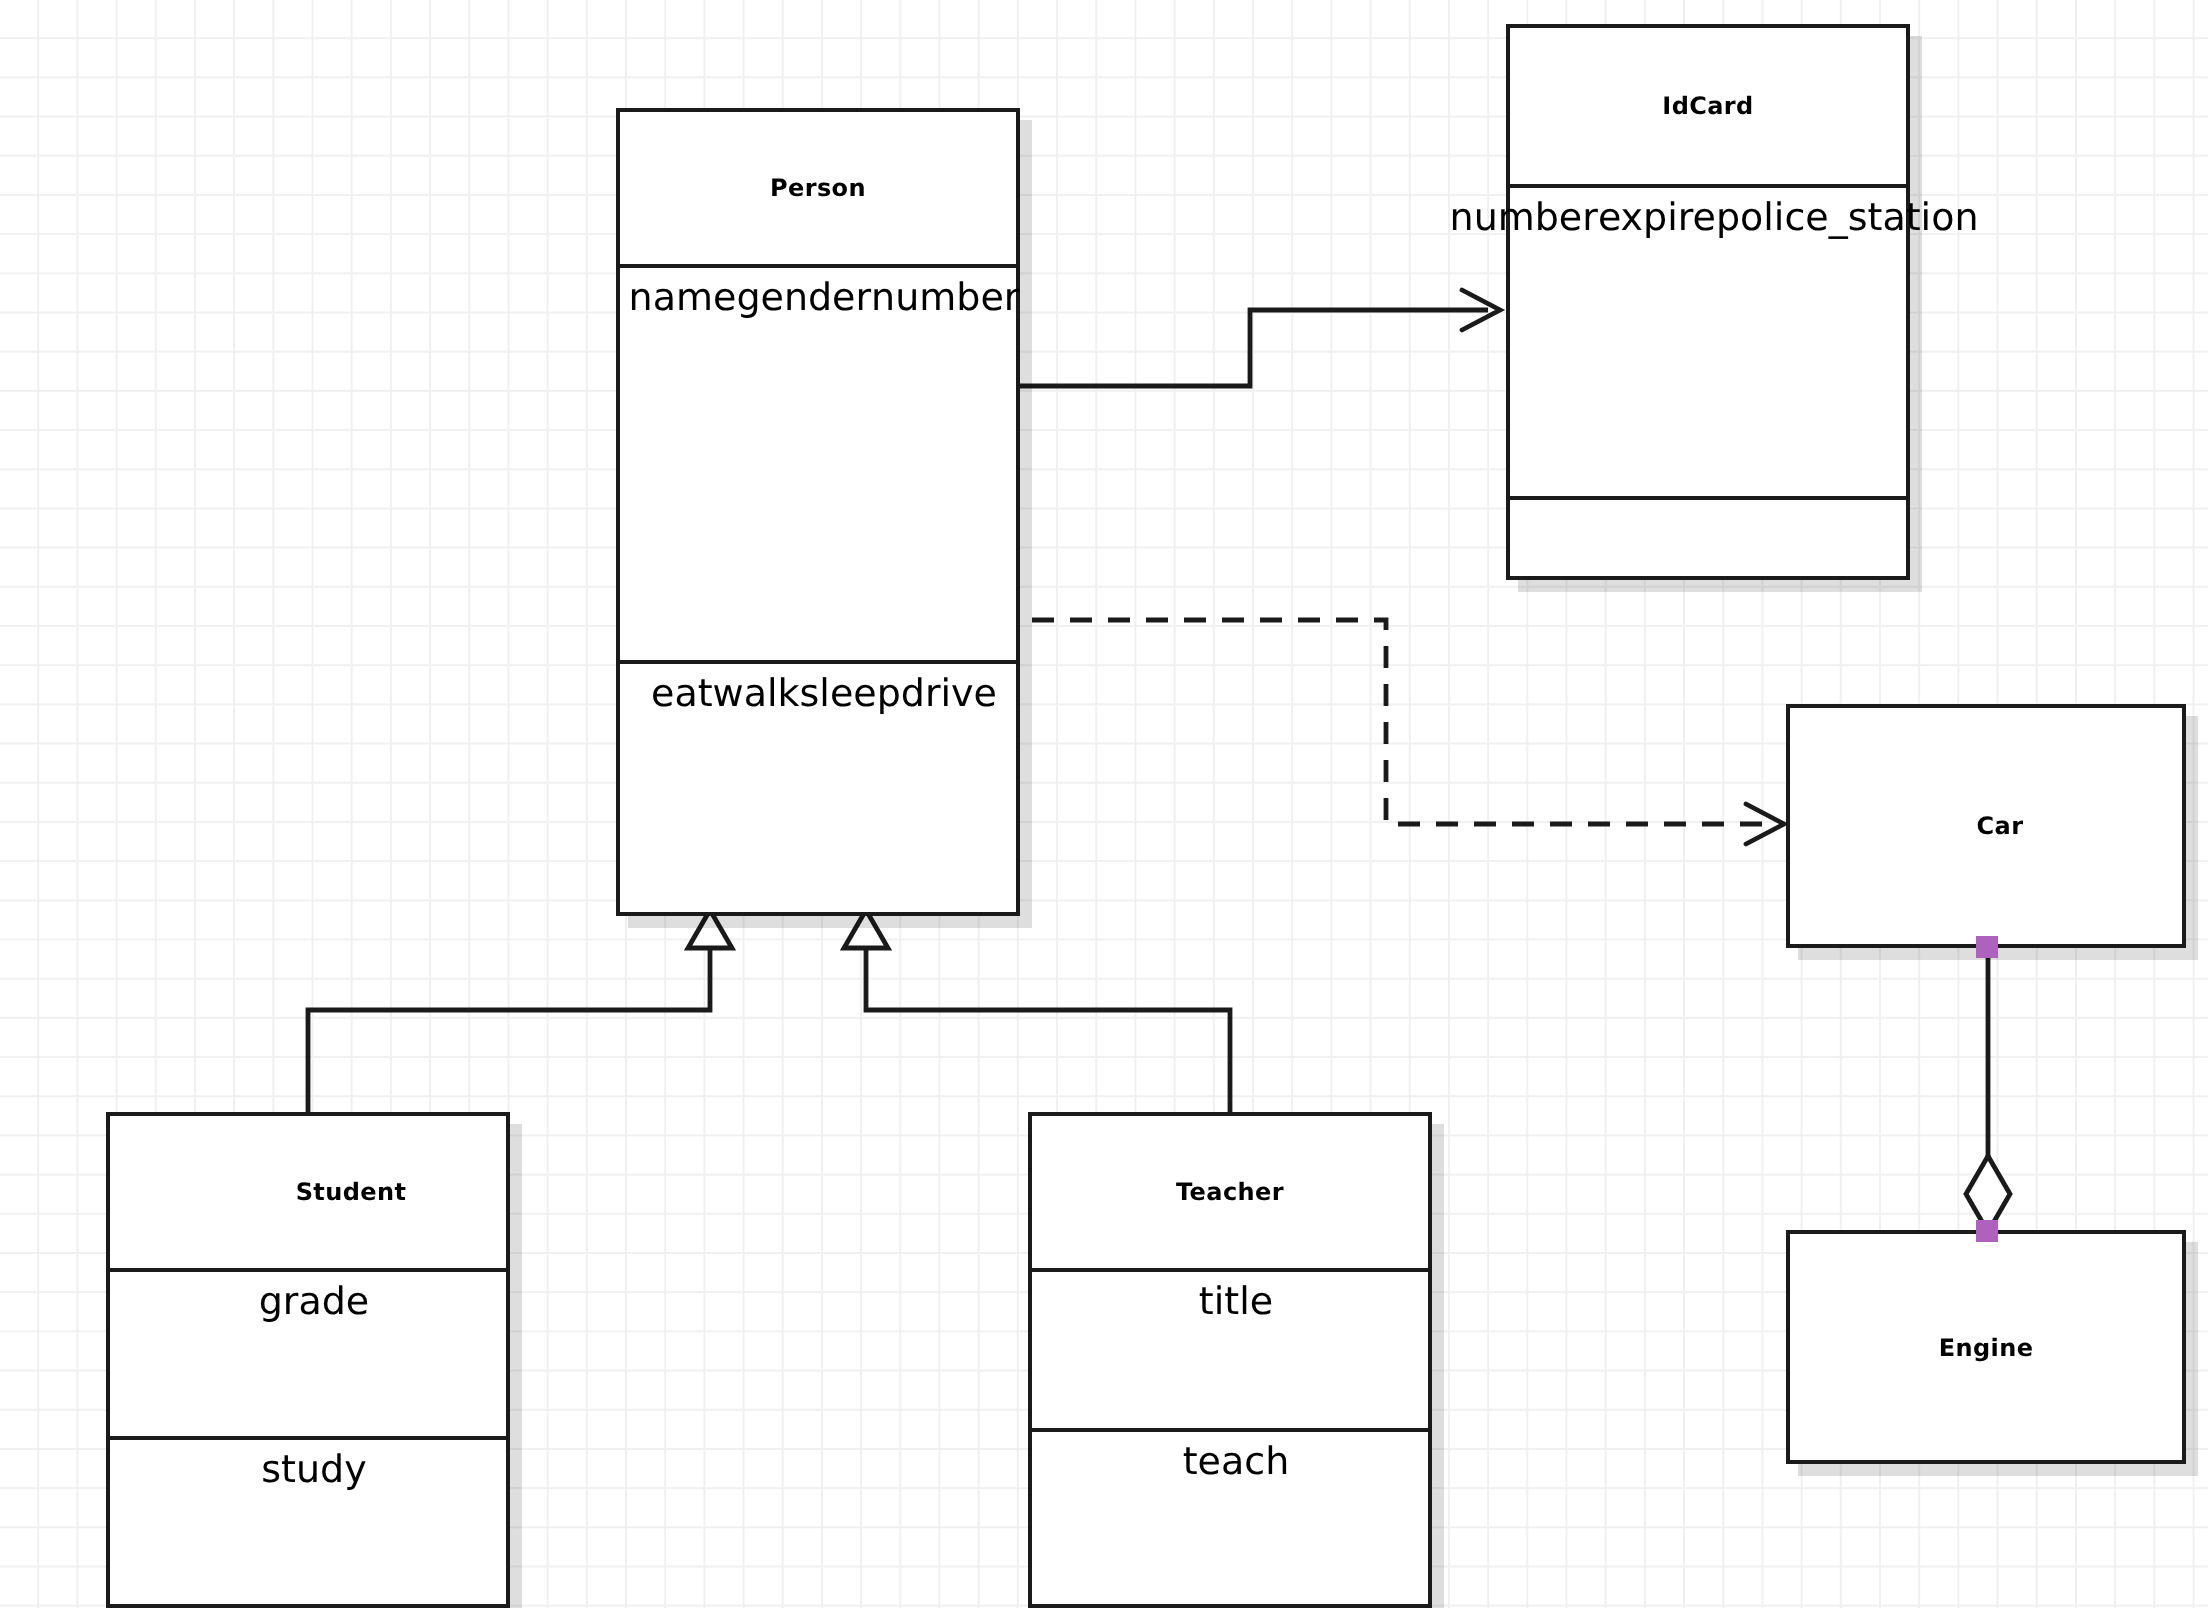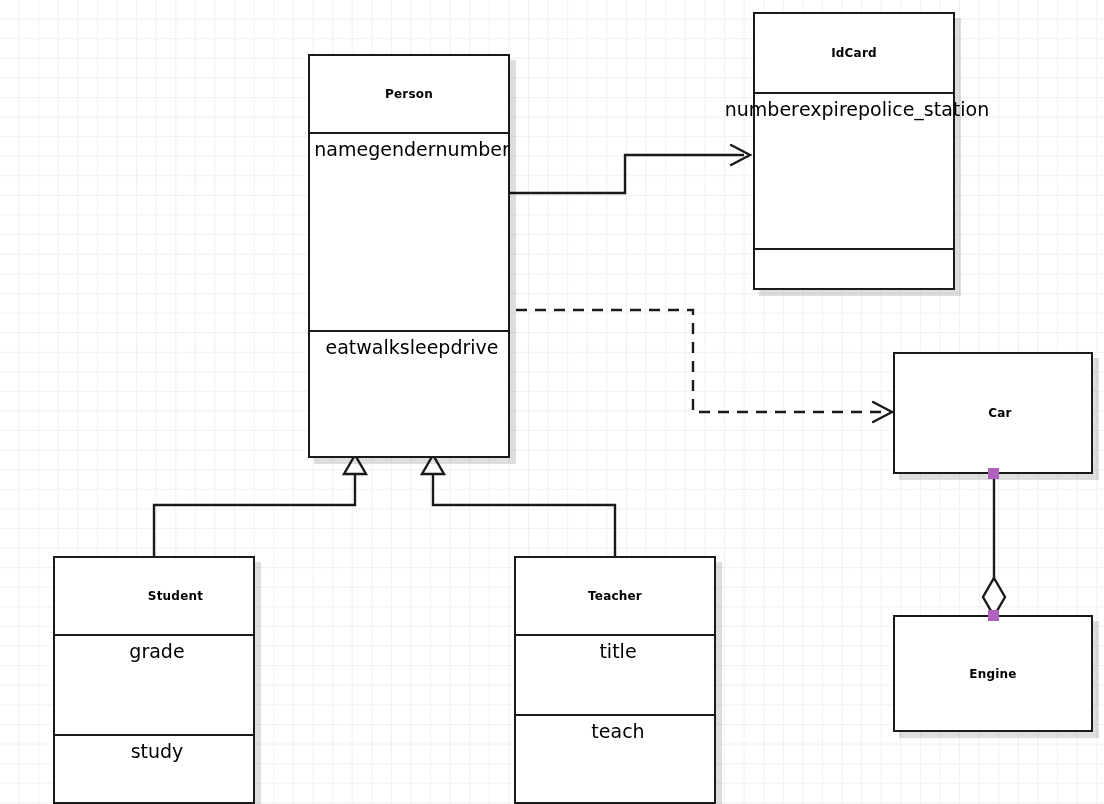--- a/index.html
+++ b/index.html
@@ -150,21 +150,21 @@
   <div class="uml-class" style="left:893px; top:615px; width:200px; height:117px;">
     <div class="uml-section uml-title" style="height:100%;">
       <span>Engine</span>
     </div>
   </div>
 
   <div class="uml-class" style="left:53px; top:556px; width:202px; height:248px;">
     <div class="uml-section uml-title" style="height:76px;margin-left:43px;">
       <span>Student</span>
     </div>
-    <div class="uml-section uml-members" style="height:100px;">
+    <div class="uml-section uml-members" style="height:84px;">
       <div class="member">grade</div>
     </div>
     <div class="uml-section uml-members" style="height:92px;">
       <div class="member">study</div>
     </div>
   </div>
 
   <div class="uml-class" style="left:514px; top:556px; width:202px; height:248px;">
     <div class="uml-section uml-title" style="height:76px;">
       <span>Teacher</span>

